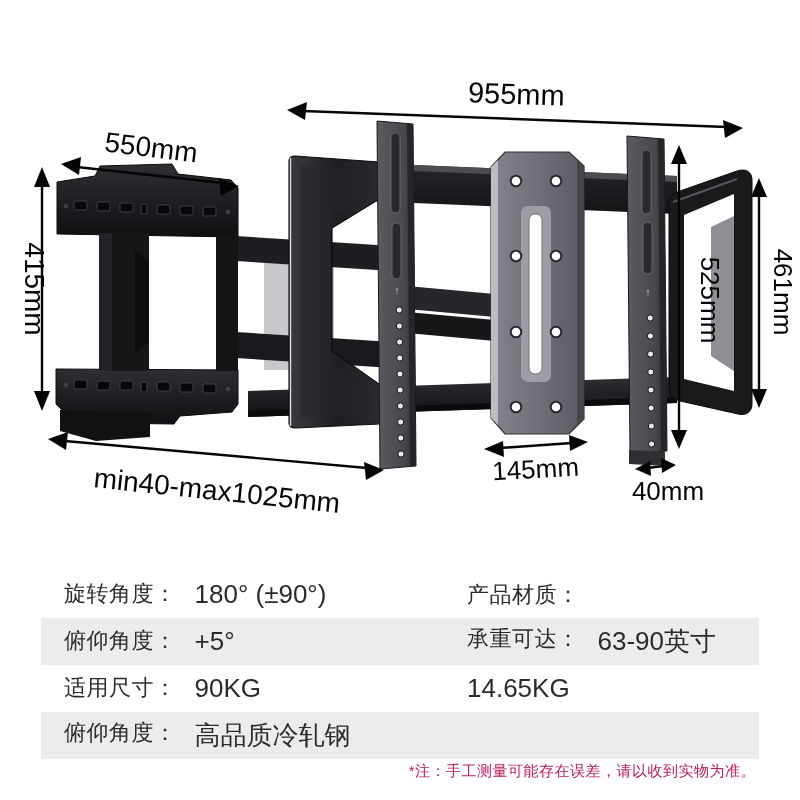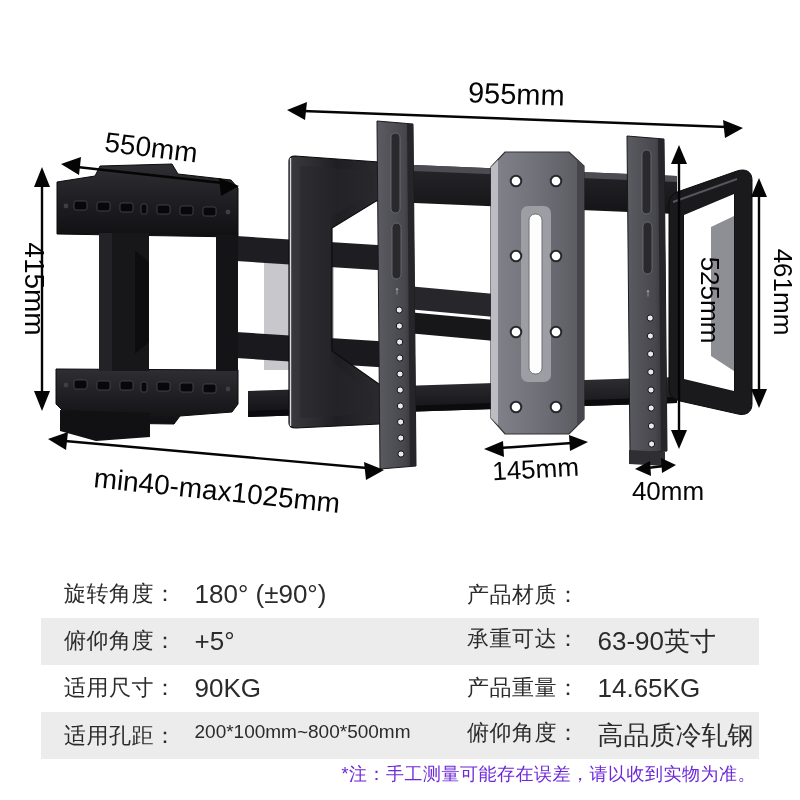--- a/index.html
+++ b/index.html
@@ -8,21 +8,21 @@
   svg text{font-family:"Liberation Sans", sans-serif;}
   .dim-label{fill:#050505;font-weight:400;}
   
   .spec-table{position:absolute;left:41px;top:571px;width:718px;}
   .spec-row{display:grid;grid-template-columns:403px 1fr;align-items:center;height:47px;}
   .spec-row.shaded{background:#ececec;}
   .cell{display:flex;align-items:flex-start;padding-left:23px;white-space:nowrap;}
   .lbl{font-size:22px;color:#2b2b2b;letter-spacing:.5px;margin-right:18px;}
   .val{font-size:26px;color:#2b2b2b;}
   .val.small{font-size:19px;}
-  .footnote{position:absolute;top:762px;right:44px;font-size:18px;color:#6d28d9;
+  .footnote{position:absolute;top:762px;right:44px;font-size:15px;color:#be185d;
             letter-spacing:.5px;}
 </style>
 </head>
 <body>
 
 <div class="stage">
 
   <svg width="800" height="560" viewBox="0 0 800 560">
     <defs>
       <linearGradient id="beamGrad" x1="0" y1="0" x2="0" y2="1">
@@ -241,29 +241,24 @@
         <span class="lbl">承重可达：</span>
         <span class="val">63-90英寸</span>
       </div>
     </div>
     <div class="spec-row">
       <div class="cell">
         <span class="lbl">适用尺寸：</span>
         <span class="val">90KG</span>
       </div>
       <div class="cell">
-        <span class="lbl">产品重量：</span>
         <span class="val">14.65KG</span>
       </div>
     </div>
     <div class="spec-row shaded">
-      <div class="cell">
-        <span class="lbl">适用孔距：</span>
-        <span class="val small">200*100mm~800*500mm</span>
-      </div>
       <div class="cell">
         <span class="lbl">俯仰角度：</span>
         <span class="val">高品质冷轧钢</span>
       </div>
     </div>
   </div>
 
   <div class="footnote">*注：手工测量可能存在误差，请以收到实物为准。</div>
 </div>
 

